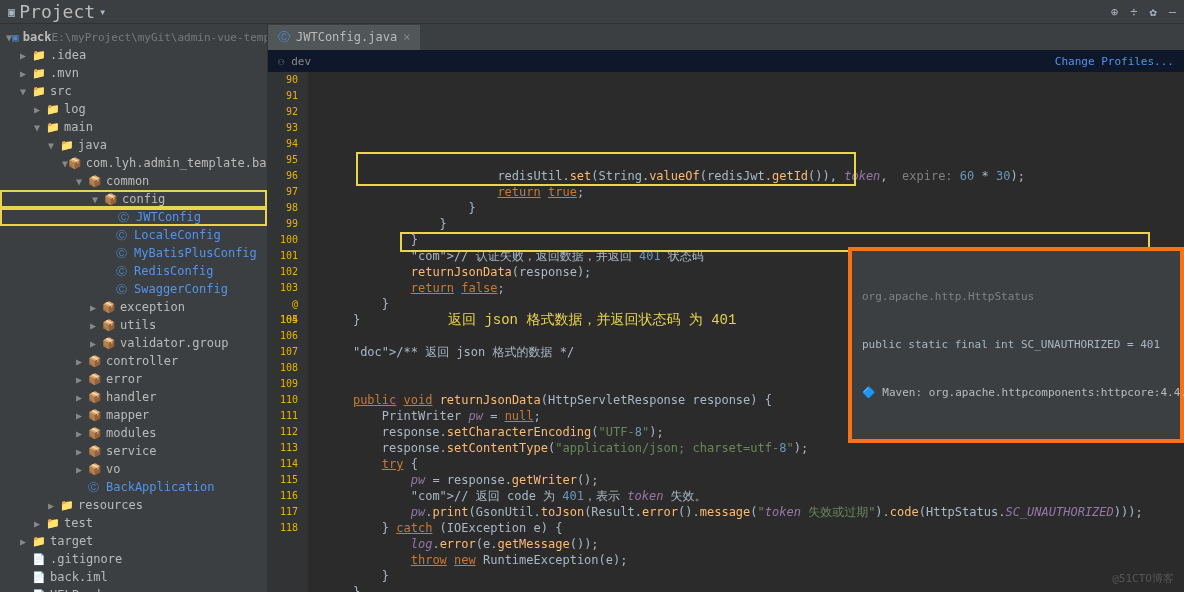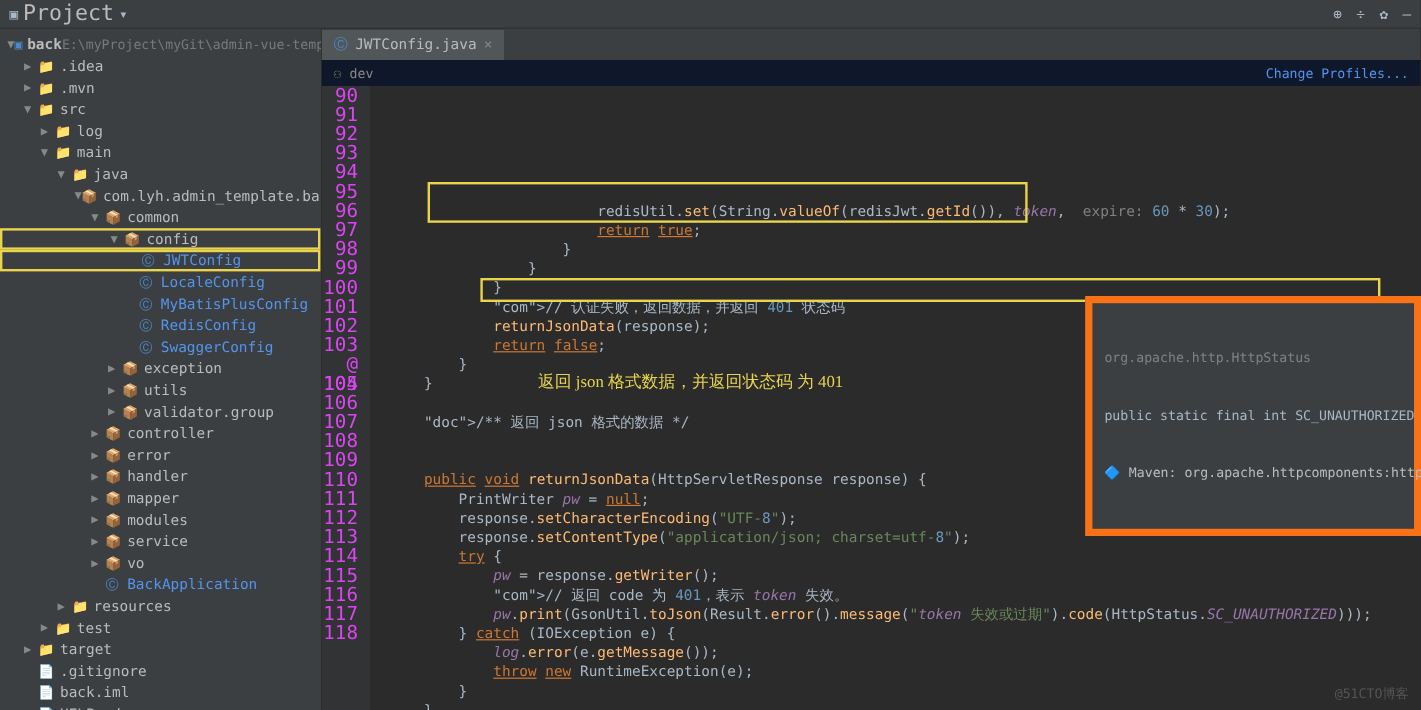--- a/index.html
+++ b/index.html
@@ -22,34 +22,34 @@
 .tree-label.link { color: #5394ec; }
 .tree-path { color: #787878; font-size: 11px; }
 .highlight-box { border: 2px solid #e8d44d; }
 .editor-panel { flex: 1; display: flex; flex-direction: column; background: #2b2b2b; overflow: hidden; }
 .tabs { height: 26px; background: #3c3f41; display: flex; align-items: center; }
 .tab { display: flex; align-items: center; gap: 6px; padding: 4px 10px; background: #515658; color: #bbb; font-size: 12px; }
 .tab-close { color: #888; cursor: pointer; }
 .breadcrumb { height: 22px; background: #0f172a; display: flex; align-items: center; padding: 0 10px; font-size: 11px; color: #888; justify-content: space-between; }
 .change-profiles { color: #5394ec; }
 .code-area { flex: 1; display: flex; overflow: auto; background: #2b2b2b; position: relative; }
-.gutter { width: 40px; background: #313335; text-align: right; padding-right: 10px; color: #d946ef; font-size: 16px; line-height: 16px; flex-shrink: 0; }
+.gutter { width: 40px; background: #313335; text-align: right; padding-right: 10px; color: #eab308; font-size: 10px; line-height: 16px; flex-shrink: 0; }
 .gutter-line { height: 16px; }
 .code-lines { flex: 1; padding-left: 16px; font-size: 12px; line-height: 16px; white-space: pre; position: relative; }
 .code-line { height: 16px; }
 .kw { color: #cc7832; text-decoration: underline; }
 .str { color: #6a8759; }
 .com { color: #808080; }
 .num { color: #6897bb; }
 .fn { color: #fdba74; }
 .const { color: #9876aa; font-style: italic; }
 .hl-box1 { position: absolute; border: 2px solid #e8d44d; left: 48px; top: 80px; width: 500px; height: 34px; pointer-events: none; }
 .hl-box2 { position: absolute; border: 2px solid #e8d44d; left: 92px; top: 160px; width: 750px; height: 20px; pointer-events: none; }
-.annotation { position: absolute; color: #e8d44d; font-size: 14px; left: 140px; top: 240px; font-family: Liberation Serif, serif; }
-.tooltip { position: absolute; background: #3c3f41; border: 6px solid #f97316; padding: 6px 10px; font-size: 11px; color: #bbb; right: 0; top: 175px; width: 280px; }
+.annotation { position: absolute; color: #e8d44d; font-size: 14px; left: 140px; top: 240px; font-family: Liberation Mono, monospace; }
+.tooltip { position: absolute; background: #3c3f41; border: 4px solid #f97316; padding: 6px 10px; font-size: 11px; color: #bbb; right: 0; top: 175px; width: 336px; }
 .tooltip .pkg { color: #808080; }
 .tooltip .sig { color: #a9b7c6; }
 .watermark { position: absolute; right: 10px; bottom: 6px; color: #555; font-size: 11px; }
 </style>
 </head>
 <body>
 
 <div class="toolbar">
   <div class="toolbar-left">
     <span>▣</span>

